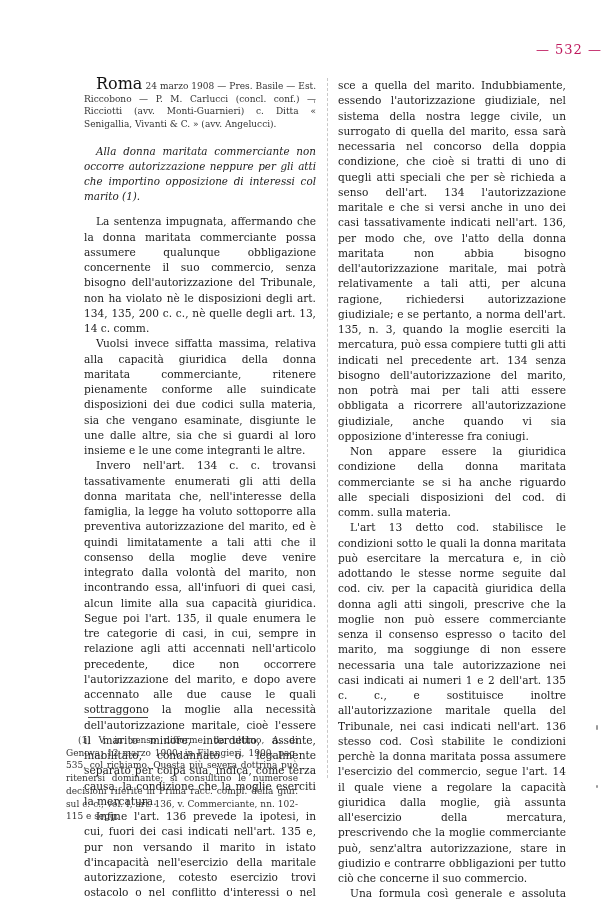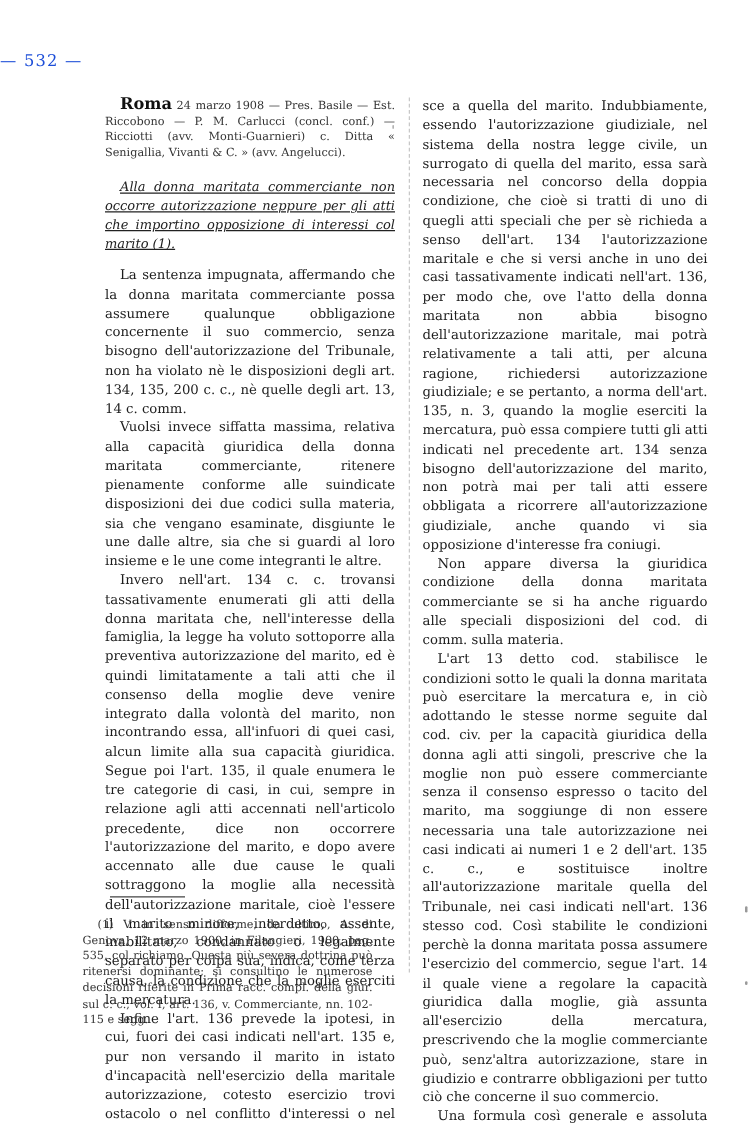--- a/index.html
+++ b/index.html
@@ -1,36 +1,36 @@
 <!DOCTYPE html>
 <html><head>
   <meta charset="utf-8">
   <style>
     html, body { margin: 0; padding: 0; }
     body {
       width: 602px; height: 900px; background: #ffffff; position: relative; overflow: hidden;
       font-family: "DejaVu Serif", "Liberation Serif", serif; color: #1e1e1e;
     }
     .page-number {
-      position: absolute; top: 42px; left: 0; width: 602px; text-align: left;
-      font-size: 13px; letter-spacing: 1px; color: #1d4ed8;
+      position: absolute; top: 42px; left: 0; width: 602px; text-align: right;
+      font-size: 13px; letter-spacing: 1px; color: #be185d;
     }
     .col {
       position: absolute; top: 78px; width: 232px;
       font-size: 10.6px; line-height: 15.25px; text-align: justify; color: #1c1c1c;
     }
     .col-left { left: 84px; }
     .col-right { left: 338px; width: 228px; }
     .col p { margin: 0; text-indent: 12px; }
     .col p.noindent { text-indent: 0; }
     .header-cite { font-size: 9px; line-height: 12.6px; color: #333; text-indent: 12px; margin: 0; }
-    .header-cite b { font-weight: bold; font-size: 13px; color: #111; }
+    .header-cite b { font-weight: normal; font-size: 16px; color: #111; }
     .maxim {
       font-style: italic; font-size: 10.4px; line-height: 15px; margin: 14px 0 10px 0 !important;
-      text-indent: 12px; color: #222; text-decoration: underline;
+      text-indent: 12px; color: #222;
     }
     .divider {
       position: absolute; left: 327px; top: 78px; height: 700px; width: 0;
       border-left: 1px dashed #c8c8c8;
     }
     .footnote-rule { position: absolute; left: 88px; top: 717px; width: 60px; border-top: 1px solid #444; }
     .footnote {
       position: absolute; left: 66px; top: 734px; width: 232px;
       font-size: 9px; line-height: 12.7px; text-align: justify; color: #333; margin: 0; text-indent: 12px;
     }
@@ -49,21 +49,21 @@
     <p>La sentenza impugnata, affermando che la donna maritata commerciante possa assumere qualunque obbligazione concernente il suo commercio, senza bisogno dell'autorizzazione del Tribunale, non ha violato nè le disposizioni degli art. 134, 135, 200 c. c., nè quelle degli art. 13, 14 c. comm.</p>
     <p>Vuolsi invece siffatta massima, relativa alla capacità giuridica della donna maritata commerciante, ritenere pienamente conforme alle suindicate disposizioni dei due codici sulla materia, sia che vengano esaminate, disgiunte le une dalle altre, sia che si guardi al loro insieme e le une come integranti le altre.</p>
     <p>Invero nell'art. 134 c. c. trovansi tassativamente enumerati gli atti della donna maritata che, nell'interesse della famiglia, la legge ha voluto sottoporre alla preventiva autorizzazione del marito, ed è quindi limitatamente a tali atti che il consenso della moglie deve venire integrato dalla volontà del marito, non incontrando essa, all'infuori di quei casi, alcun limite alla sua capacità giuridica. Segue poi l'art. 135, il quale enumera le tre categorie di casi, in cui, sempre in relazione agli atti accennati nell'articolo precedente, dice non occorrere l'autorizzazione del marito, e dopo avere accennato alle due cause le quali sottraggono la moglie alla necessità dell'autorizzazione maritale, cioè l'essere il marito minore, interdetto, assente, inabilitato, condannato o legalmente separato per colpa sua, indica, come terza causa, la condizione che la moglie eserciti la mercatura.</p>
     <p>Infine l'art. 136 prevede la ipotesi, in cui, fuori dei casi indicati nell'art. 135 e, pur non versando il marito in istato d'incapacità nell'esercizio della maritale autorizzazione, cotesto esercizio trovi ostacolo o nel conflitto d'interessi o nel contrasto della volontà o nella legale separazione, e a ciò la legge provvede mediante l'istituto dell'autorizzazione giudiziale, la quale si sostitui-</p>
   </div>
 
   <div class="divider"></div>
 
   <div class="col col-right">
     <p class="noindent">sce a quella del marito. Indubbiamente, essendo l'autorizzazione giudiziale, nel sistema della nostra legge civile, un surrogato di quella del marito, essa sarà necessaria nel concorso della doppia condizione, che cioè si tratti di uno di quegli atti speciali che per sè richieda a senso dell'art. 134 l'autorizzazione maritale e che si versi anche in uno dei casi tassativamente indicati nell'art. 136, per modo che, ove l'atto della donna maritata non abbia bisogno dell'autorizzazione maritale, mai potrà relativamente a tali atti, per alcuna ragione, richiedersi autorizzazione giudiziale; e se pertanto, a norma dell'art. 135, n. 3, quando la moglie eserciti la mercatura, può essa compiere tutti gli atti indicati nel precedente art. 134 senza bisogno dell'autorizzazione del marito, non potrà mai per tali atti essere obbligata a ricorrere all'autorizzazione giudiziale, anche quando vi sia opposizione d'interesse fra coniugi.</p>
-    <p>Non appare diversa la giuridica condizione della donna maritata commerciante se si ha anche riguardo alle speciali disposizioni del cod. di comm. sulla materia.</p>
+    <p>Non appare essere la giuridica condizione della donna maritata commerciante se si ha anche riguardo alle speciali disposizioni del cod. di comm. sulla materia.</p>
     <p>L'art 13 detto cod. stabilisce le condizioni sotto le quali la donna maritata può esercitare la mercatura e, in ciò adottando le stesse norme seguite dal cod. civ. per la capacità giuridica della donna agli atti singoli, prescrive che la moglie non può essere commerciante senza il consenso espresso o tacito del marito, ma soggiunge di non essere necessaria una tale autorizzazione nei casi indicati ai numeri 1 e 2 dell'art. 135 c. c., e sostituisce inoltre all'autorizzazione maritale quella del Tribunale, nei casi indicati nell'art. 136 stesso cod. Così stabilite le condizioni perchè la donna maritata possa assumere l'esercizio del commercio, segue l'art. 14 il quale viene a regolare la capacità giuridica dalla moglie, già assunta all'esercizio della mercatura, prescrivendo che la moglie commerciante può, senz'altra autorizzazione, stare in giudizio e contrarre obbligazioni per tutto ciò che concerne il suo commercio.</p>
     <p>Una formula così generale e assoluta chiaramente induce il concetto che la legge abbia voluto sottrarre la moglie esercente la mercatura a qualsiasi autorizzazione maritale o giudiziale negli atti del suo commercio, tanto più se si pon mente che nell'articolo precedente essa aveva accennato tanto all'autorizzazione del marito, quanto a quella del Tribunale, secondo i casi, affinchè la donna maritata venisse ad assumere la professione di commerciante, per modo che con la frase, « senz'altra autorizzazione », adoperata nell'art. 14, nel riconoscerne la capacità a stare in giudizio e a</p>
   </div>
 
   <div class="footnote-rule"></div>
   <p class="footnote">(1) V. in senso difforme, da ultimo, A. di Genova, 12 marzo 1900, in Filangieri, 1900, pag. 535, col richiamo. Questa più severa dottrina può ritenersi dominante; si consultino le numerose decisioni riferite in Prima racc. compl. della giur. sul c. c., vol. I, art. 136, v. Commerciante, nn. 102-115 e segg.</p>
 
   <div class="spec" style="left:596px; top:725px; width:2px; height:5px;"></div>
   <div class="spec" style="left:596px; top:785px; width:2px; height:3px;"></div>
   <div class="spec" style="left:314px; top:100px; width:1px; height:3px;"></div>

